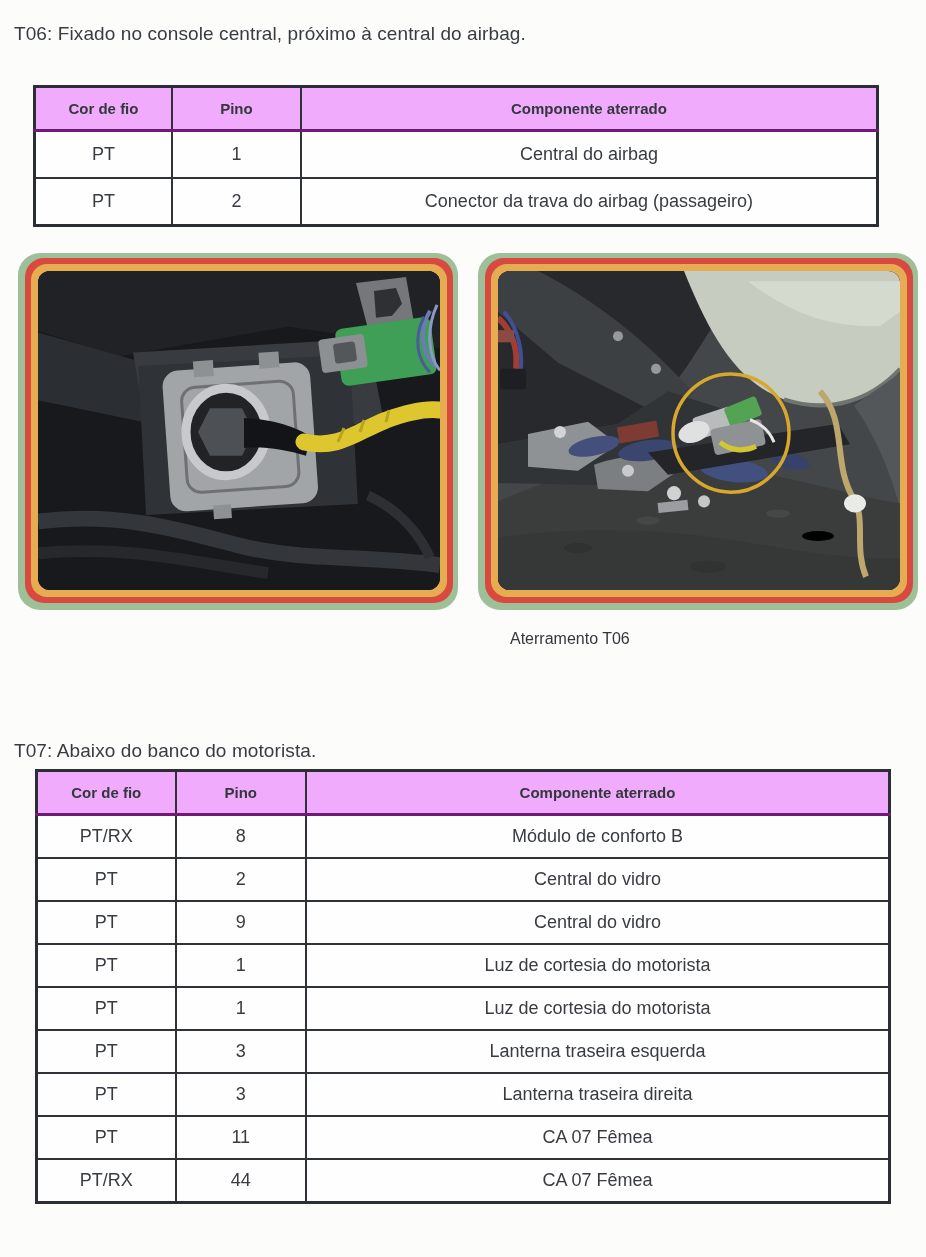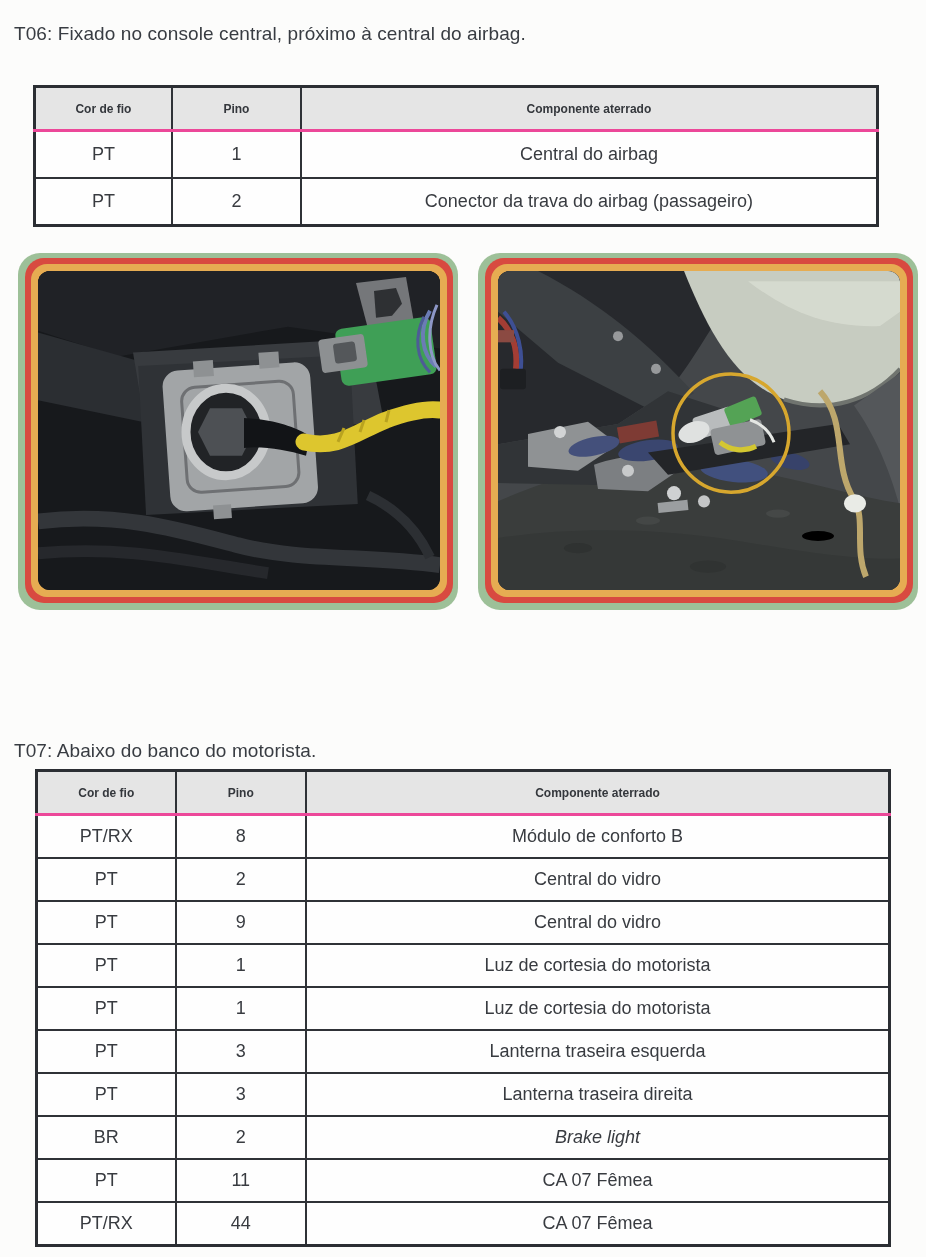--- a/index.html
+++ b/index.html
@@ -21,22 +21,22 @@
     position:absolute;border-collapse:collapse;table-layout:fixed;
     background:#fefefe;border:3px solid #2b2e33;
   }
   #table-t06{left:33px;top:85px;width:846px;}
   #table-t07{left:35px;top:769px;width:856px;}
   .gtable th,.gtable td{
     border:2px solid #2f3237;text-align:center;vertical-align:middle;
     font-size:18px;color:#383b40;padding:0 6px;
   }
   .gtable th{
-    background:#e5e5e5;font-weight:bold;height:41px;font-size:12px;
-    border-bottom:3px solid #ec4899;color:#343홍
+    background:#f0abfc;font-weight:bold;height:41px;font-size:15px;
+    border-bottom:3px solid #701a75;color:#343홍
   }
   .gtable th{color:#34373c;}
   #table-t06 td{height:45px;}
   #table-t07 td{height:41px;}
   .italic{font-style:italic;}
 
   
   .photos{position:absolute;top:253px;left:18px;display:flex;gap:20px;}
   figure{margin:0;width:440px;}
   .frame-green{background:#9dc098;border-radius:22px;padding:5px 5px 7px 7px;width:440px;height:357px;box-sizing:border-box;}
@@ -205,20 +205,21 @@
                 <g>
                   <path d="M322,118 C350,148 334,190 356,224 C368,244 356,272 368,300" stroke="#bda76c" stroke-width="6" fill="none"></path>
                   <ellipse cx="357" cy="228" rx="11" ry="9" fill="#e9ebe6"></ellipse>
                 </g>
                 <circle cx="233" cy="159" r="58" fill="none" stroke="#d7a72e" stroke-width="3.5"></circle>
               </svg>
             </div>
           </div>
         </div>
       </div>
+      <figcaption class="cap-right">Aterramento T06</figcaption>
     </figure>
 
   </div>
 
   <h2 class="heading" id="h-t07">T07: Abaixo do banco do motorista.</h2>
 
   <table class="gtable" id="table-t07">
     <colgroup>
         <col style="width:16.3%">
         <col style="width:15.3%">
@@ -261,25 +262,20 @@
         <td>PT</td>
         <td>3</td>
         <td>Lanterna traseira esquerda</td>
       </tr>
       <tr>
         <td>PT</td>
         <td>3</td>
         <td>Lanterna traseira direita</td>
       </tr>
       <tr>
-        <td>BR</td>
-        <td>2</td>
-        <td class="italic">Brake light</td>
-      </tr>
-      <tr>
         <td>PT</td>
         <td>11</td>
         <td>CA 07 Fêmea</td>
       </tr>
       <tr>
         <td>PT/RX</td>
         <td>44</td>
         <td>CA 07 Fêmea</td>
       </tr>
     </tbody>

